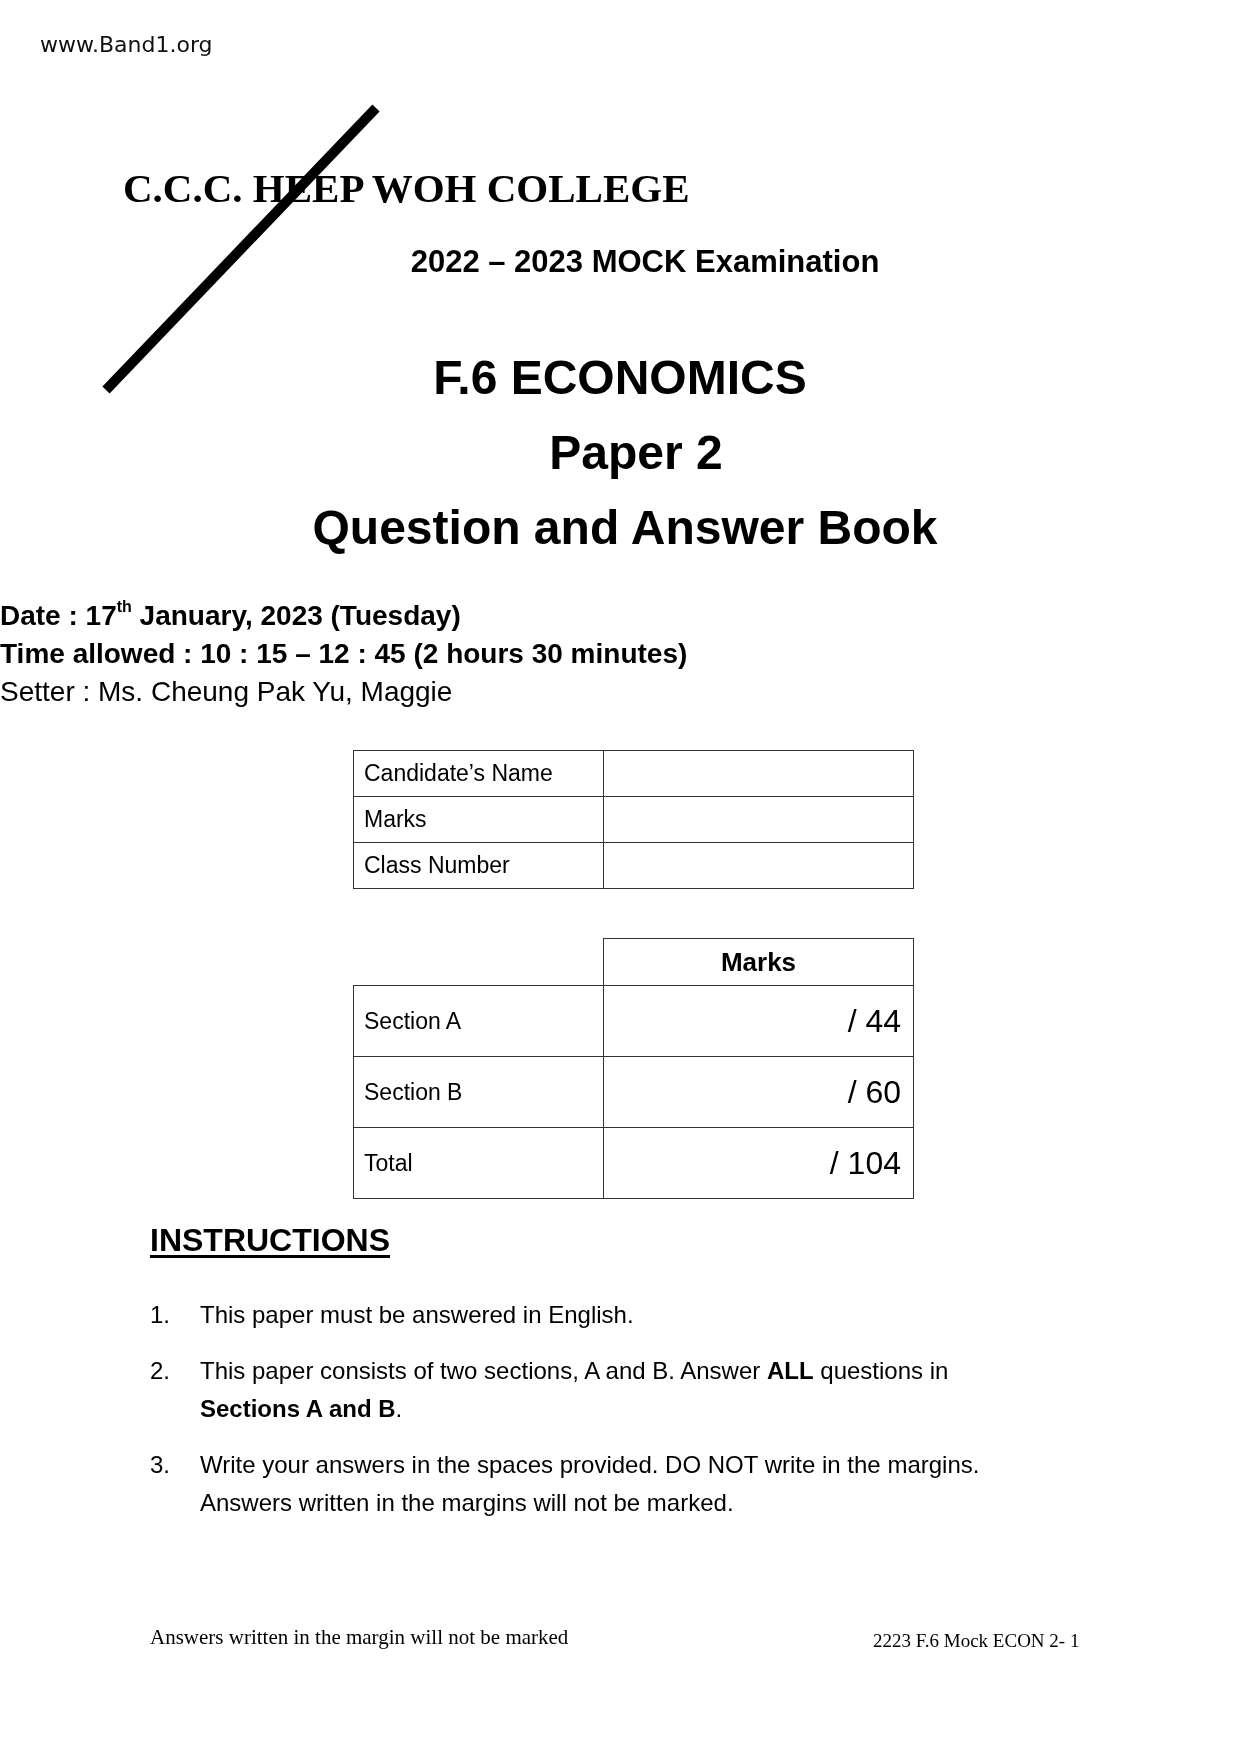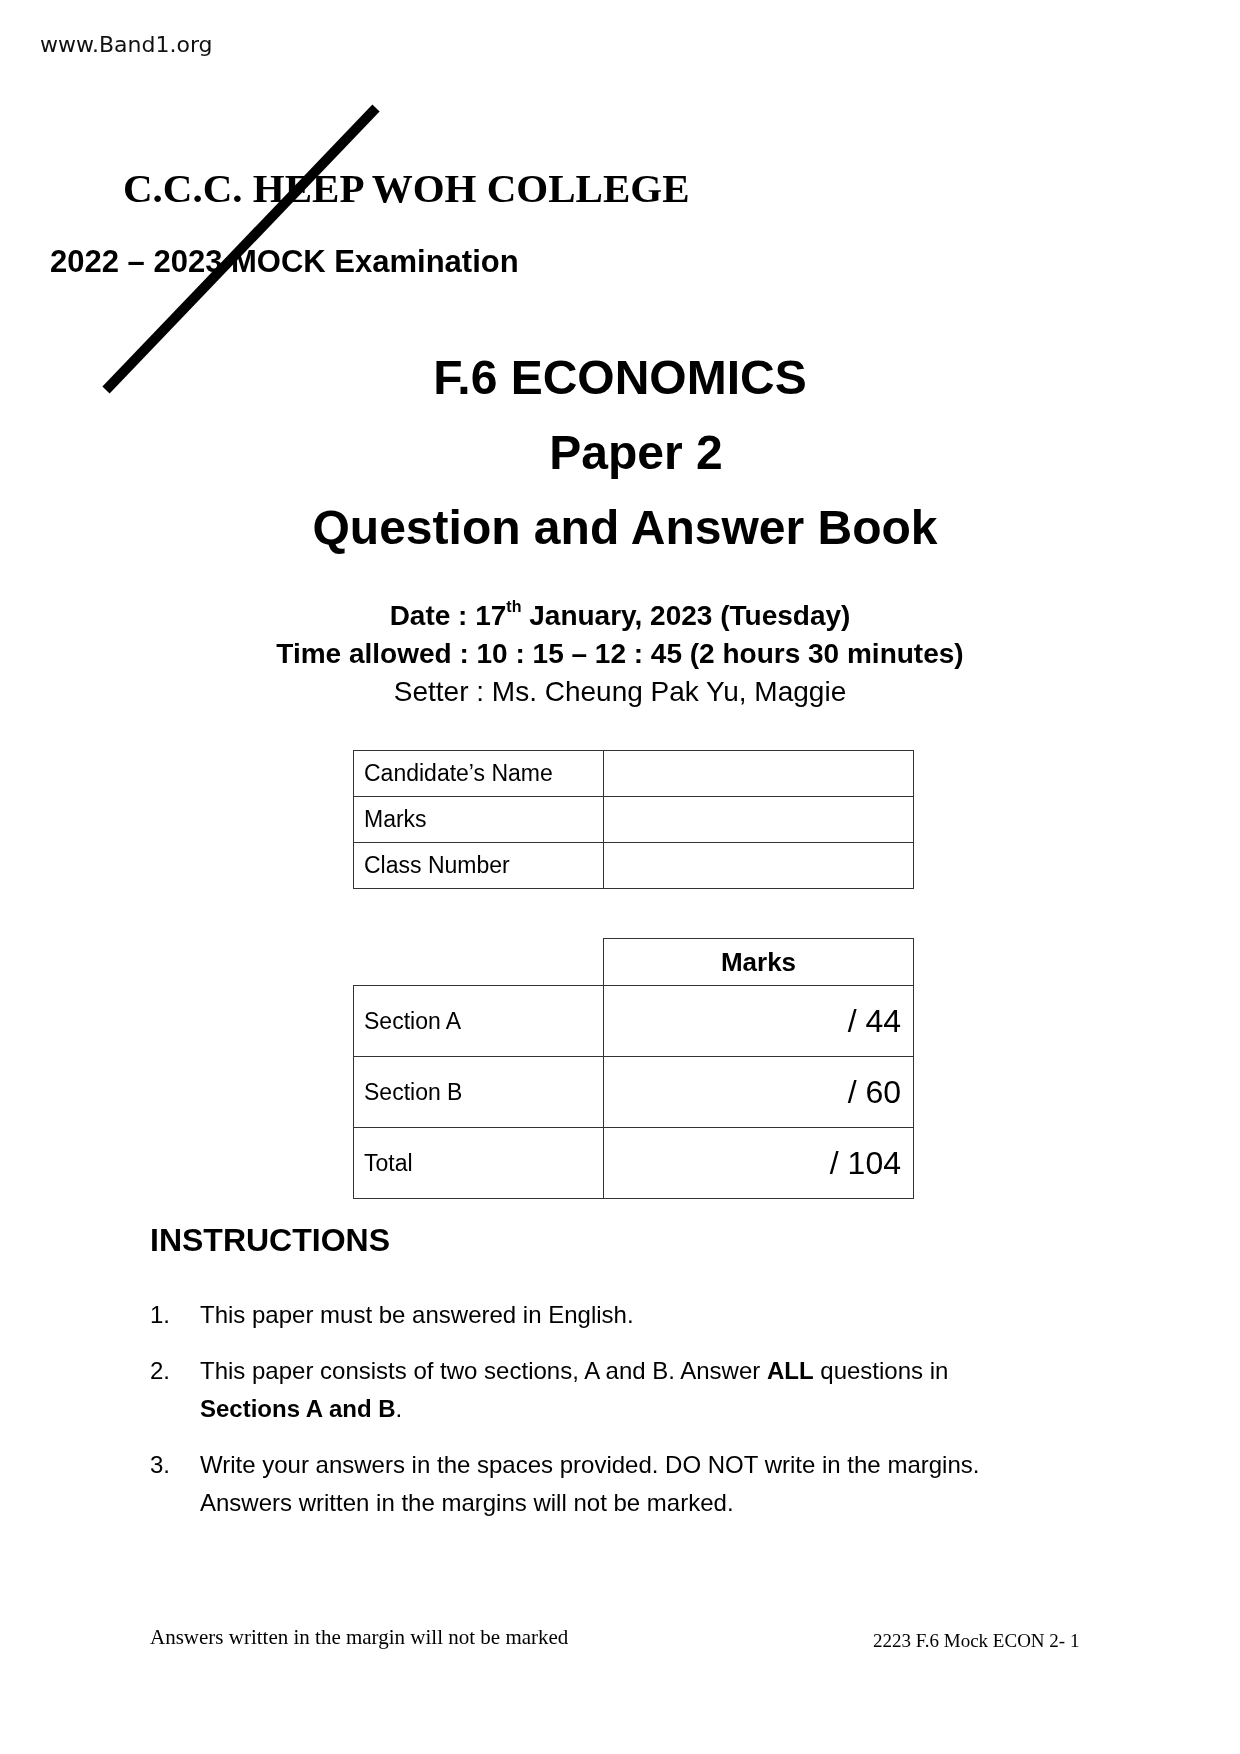--- a/index.html
+++ b/index.html
@@ -1,41 +1,41 @@
 <!DOCTYPE html>
 <html><head>
   <meta charset="utf-8">
   <style>
     html, body { margin: 0; padding: 0; background: #ffffff; }
     body { width: 1240px; height: 1754px; position: relative; overflow: hidden; color: #000; font-family: "Liberation Sans", sans-serif; }
     .watermark { position: absolute; left: 40px; top: 32px; font-family: "DejaVu Sans", sans-serif; font-size: 22px; color: #111; text-align: center; }
     .slash { position: absolute; left: 0; top: 0; width: 1240px; height: 420px; pointer-events: none; }
     .school { position: absolute; left: 0; width: 996px; top: 164px; font-family: "Liberation Serif", serif; font-weight: bold; font-size: 41px; letter-spacing: 0px; padding-left: 3px; }
     .school span { display: inline-block; margin-left: 120px; }
-    .exam { position: absolute; left: 0; width: 1240px; top: 244px; text-align: left; font-weight: bold; font-size: 31px; }
+    .exam { position: absolute; left: 0; width: 1240px; top: 244px; text-align: center; font-weight: bold; font-size: 31px; }
     .exam span { display: inline-block; margin-left: 50px; }
     .subject { position: absolute; left: 0; width: 1240px; top: 350px; text-align: center; font-weight: bold; font-size: 48px; }
     .subject span { display: inline-block; margin-left: 0px; }
     .paper { position: absolute; left: 0; width: 1240px; top: 425px; text-align: center; font-weight: bold; font-size: 48px; padding-left: 16px; }
     .book { position: absolute; left: 5px; width: 1240px; top: 500px; text-align: center; font-weight: bold; font-size: 48px; }
-    .meta-line { position: absolute; left: 0; width: 1240px; text-align: center; font-size: 28px; }
+    .meta-line { position: absolute; left: 0; width: 1240px; text-align: left; font-size: 28px; }
     .meta-date { top: 600px; font-weight: bold; }
     .meta-time { top: 638px; font-weight: bold; }
     .meta-setter { top: 676px; }
     sup { font-size: 16px; vertical-align: top; position: relative; top: -2px; }
     table.info { position: absolute; left: 353px; top: 750px; border-collapse: collapse; width: 561px; }
     table.info td { border: 1.5px solid #333; height: 45px; font-size: 23px; padding: 0 10px; }
     table.info td.label { width: 229px; }
     table.marks { position: absolute; left: 353px; top: 938px; border-collapse: collapse; width: 561px; }
     table.marks td { border: 1.5px solid #333; font-size: 23px; padding: 0 10px; }
     table.marks td.blank { border: none; }
     table.marks td.label { width: 229px; height: 70px; }
     table.marks td.header { text-align: center; font-weight: bold; font-size: 26px; height: 46px; }
     table.marks td.value { text-align: right; font-size: 32px; height: 70px; padding-right: 12px; }
-    .instr-title { position: absolute; left: 150px; top: 1222px; font-weight: bold; font-size: 32px; text-decoration-thickness: 3px; text-underline-offset: 4px; }
+    .instr-title { position: absolute; left: 150px; top: 1222px; font-weight: bold; font-size: 32px; text-decoration: underline; text-decoration-thickness: 3px; text-underline-offset: 4px; }
     .instr-list { position: absolute; left: 150px; top: 1296px; width: 900px; font-size: 24px; line-height: 38px; }
     .instr-item { display: flex; margin-bottom: 18px; }
     .instr-num { width: 50px; flex: none; }
     .instr-text { flex: 1; }
     .footer-left { position: absolute; left: 150px; top: 1625px; font-family: "Liberation Serif", serif; font-size: 21px; }
     .footer-right { position: absolute; left: 873px; top: 1630px; font-family: "Liberation Serif", serif; font-size: 19px; }
   </style>
 </head>
 <body>
 

